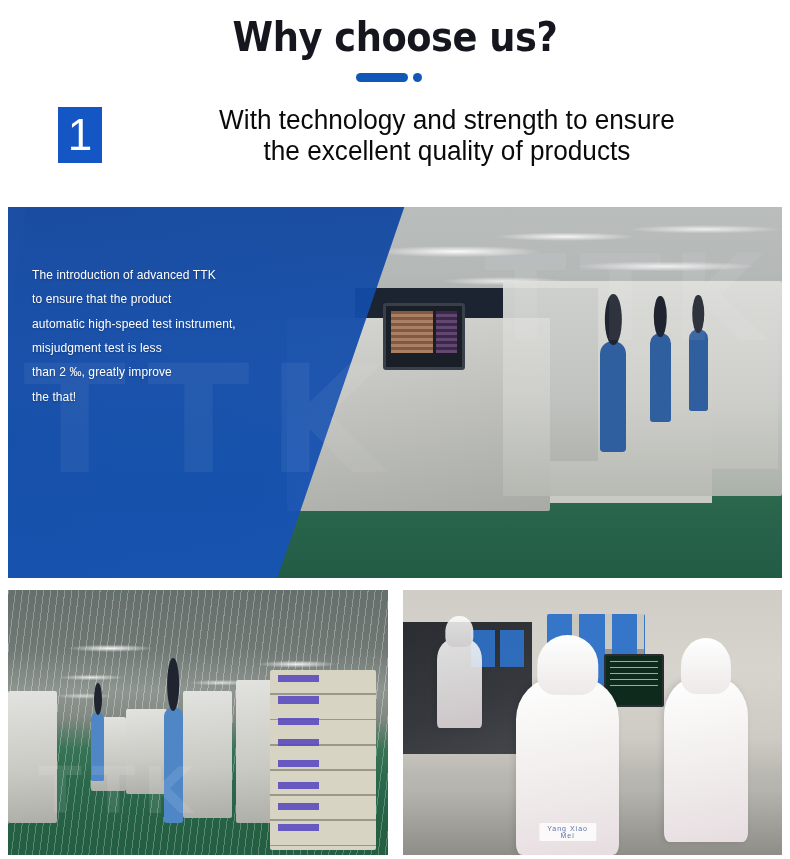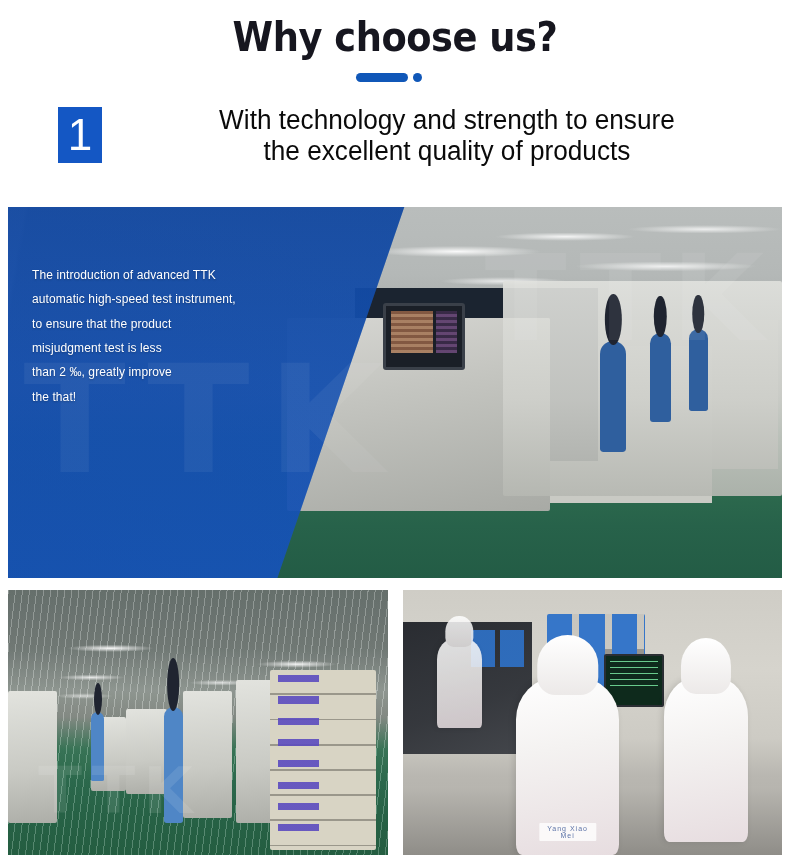--- a/index.html
+++ b/index.html
@@ -444,22 +444,22 @@
 
     <div class="hero-watermark-2">TTK</div>
 
     <div class="hero-overlay"></div>
     <div class="hero-overlay-soft"></div>
 
     <div class="hero-watermark">TTK</div>
 
     <div class="hero-text">
       <span>The introduction of advanced TTK</span>
+      <span>to ensure that the product</span>
       <span>automatic high-speed test instrument,</span>
-      <span>to ensure that the product</span>
       <span>misjudgment test is less</span>
       <span>than 2 ‰, greatly improve</span>
       <span>the that!</span>
     </div>
   </div>
 
   <div class="bottom-row">
 
     <div class="thumb">
       <div class="thumb-line">

